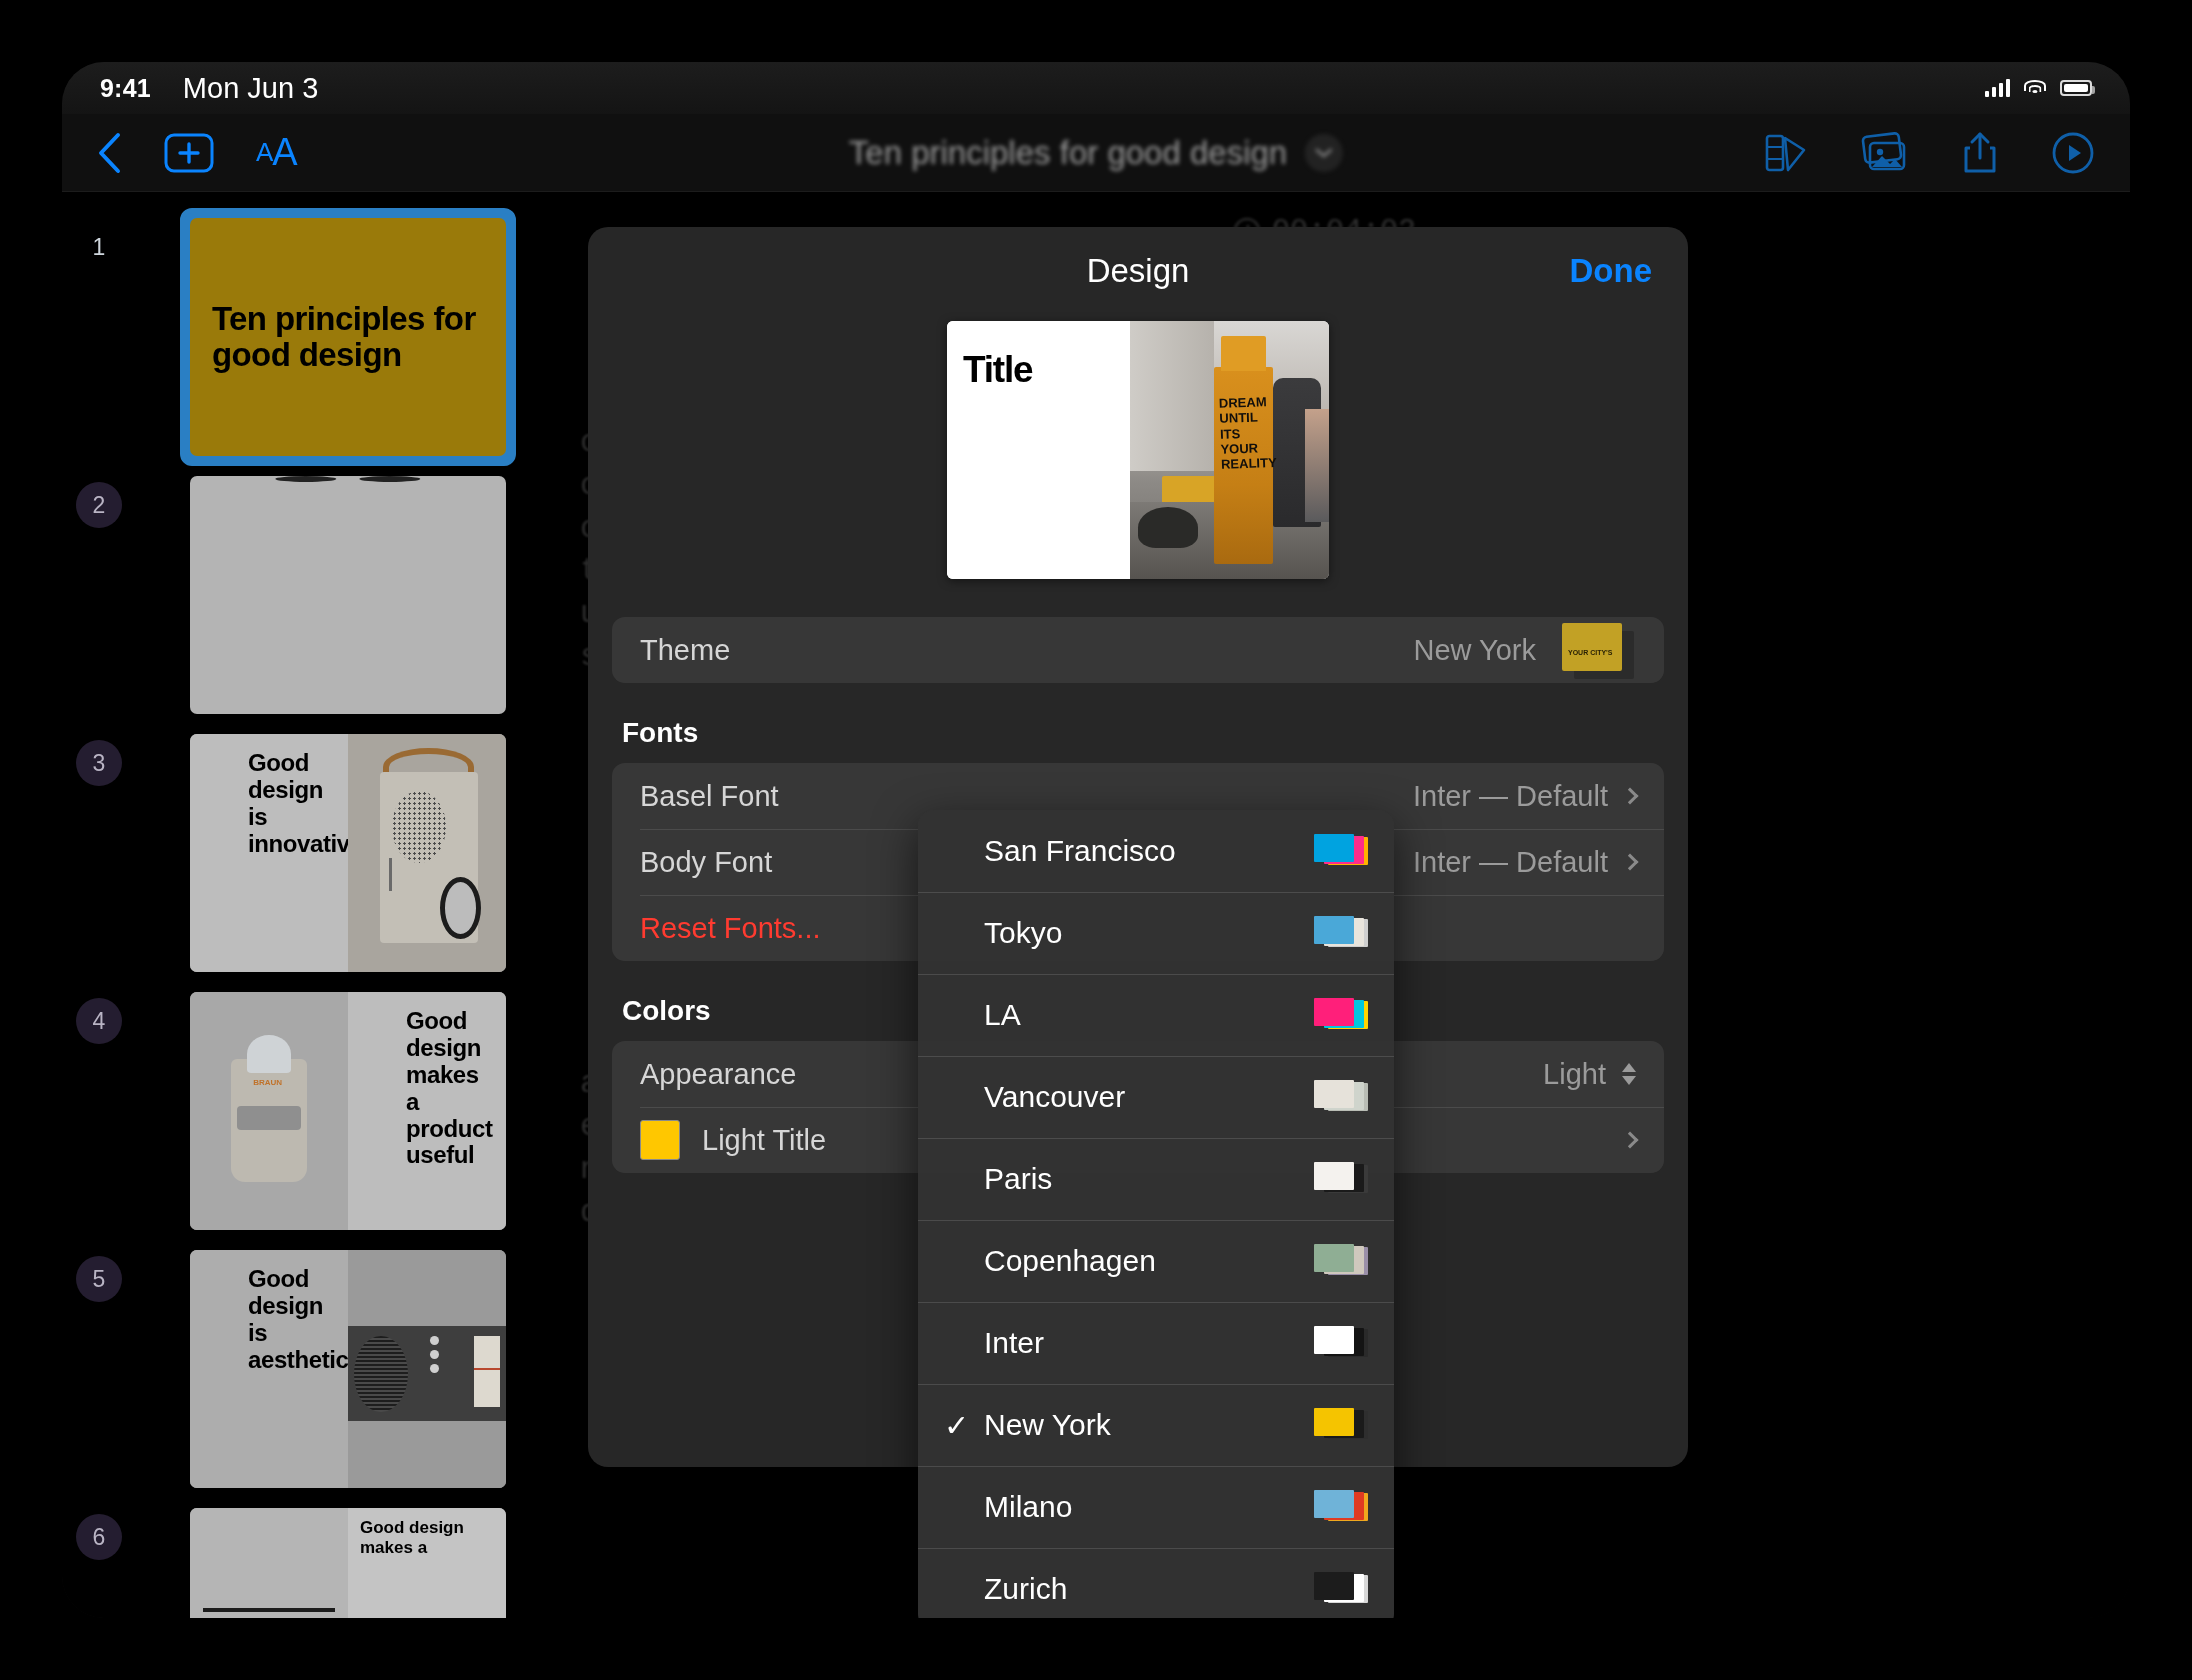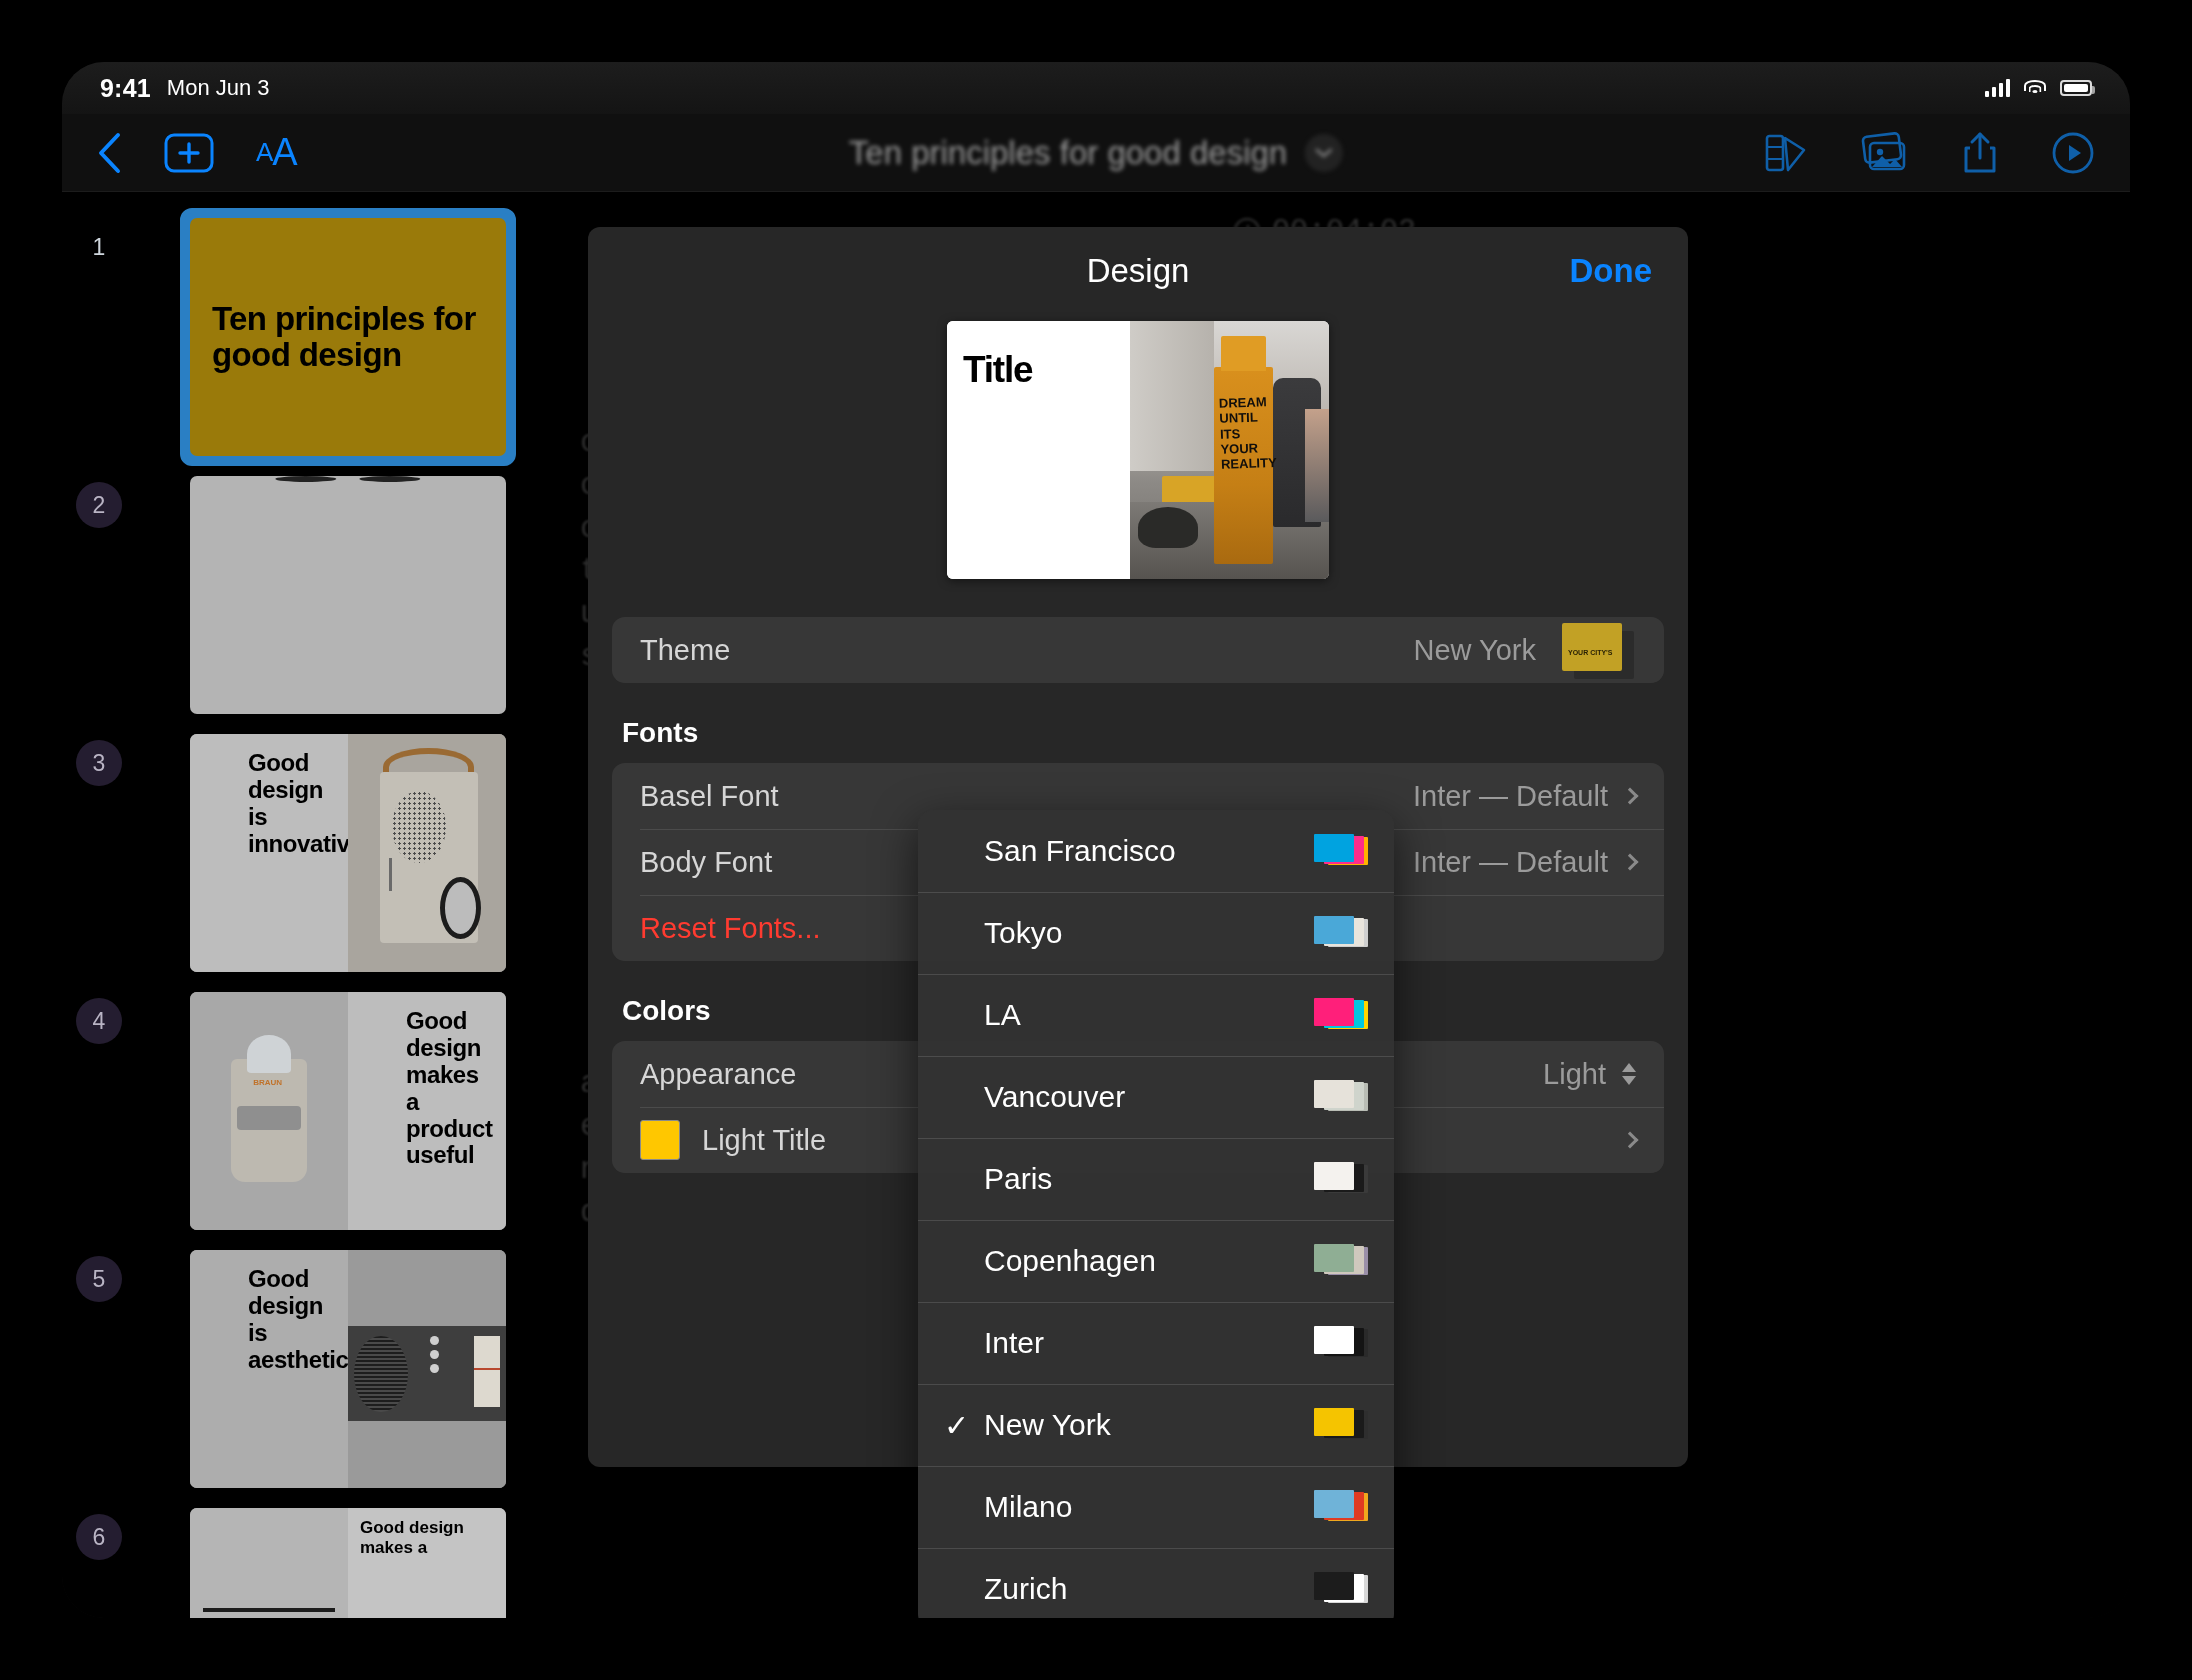--- a/index.html
+++ b/index.html
@@ -23,21 +23,21 @@
   
   #statusbar {
     position: absolute; left: 0; top: 0;
     width: 100%; height: 52px;
     background: linear-gradient(180deg,#1d1d1d 0%, #141414 100%);
     display: flex; align-items: center;
     padding: 0 38px;
     color: #fff;
   }
   .sb-time { font-size: 25px; font-weight: 600; letter-spacing: .2px; }
-  .sb-date { font-size: 22px; font-weight: 500; margin-left: 16px; }
+  .sb-date { font-size: 29px; font-weight: 500; margin-left: 32px; }
   .sb-right { margin-left: auto; display: flex; align-items: center; gap: 14px; }
   .sig { display: flex; align-items: flex-end; gap: 3px; height: 18px; }
   .sig i { width: 4px; background: #fff; border-radius: 1px; display:block; }
   .sig i:nth-child(1){height:6px}.sig i:nth-child(2){height:10px}
   .sig i:nth-child(3){height:14px}.sig i:nth-child(4){height:18px}
   .wifi { position: relative; width: 22px; height: 17px; }
   .wifi span { position:absolute; left:50%; transform:translateX(-50%);
     border:2.2px solid #fff; border-bottom:none; border-radius:50% 50% 0 0;}
   .wifi span:nth-child(1){width:22px;height:11px;top:0}
   .wifi span:nth-child(2){width:13px;height:7px;top:5px}
@@ -191,21 +191,21 @@
     white-space: pre-wrap;
     opacity: .92;
   }
 
   
   #scrim { position:absolute; inset:0; background: rgba(0,0,0,.34); }
   #modal {
     position: absolute; left: 526px; top: 165px;
     width: 1100px; height: 1240px;
     background: rgba(40,40,40,.985);
-    border-radius: 12px;
+    border-radius: 20px;
     overflow: hidden;
   }
   #modal-head {
     height: 88px; display:flex; align-items:center; justify-content:center;
     position: relative;
   }
   #modal-title { font-size: 33px; color:#fff; font-weight: 500; }
   #done-btn {
     position:absolute; right: 36px; top: 50%; transform: translateY(-50%);
     font-size: 33px; color:#0a84ff; font-weight: 600; cursor:pointer;

